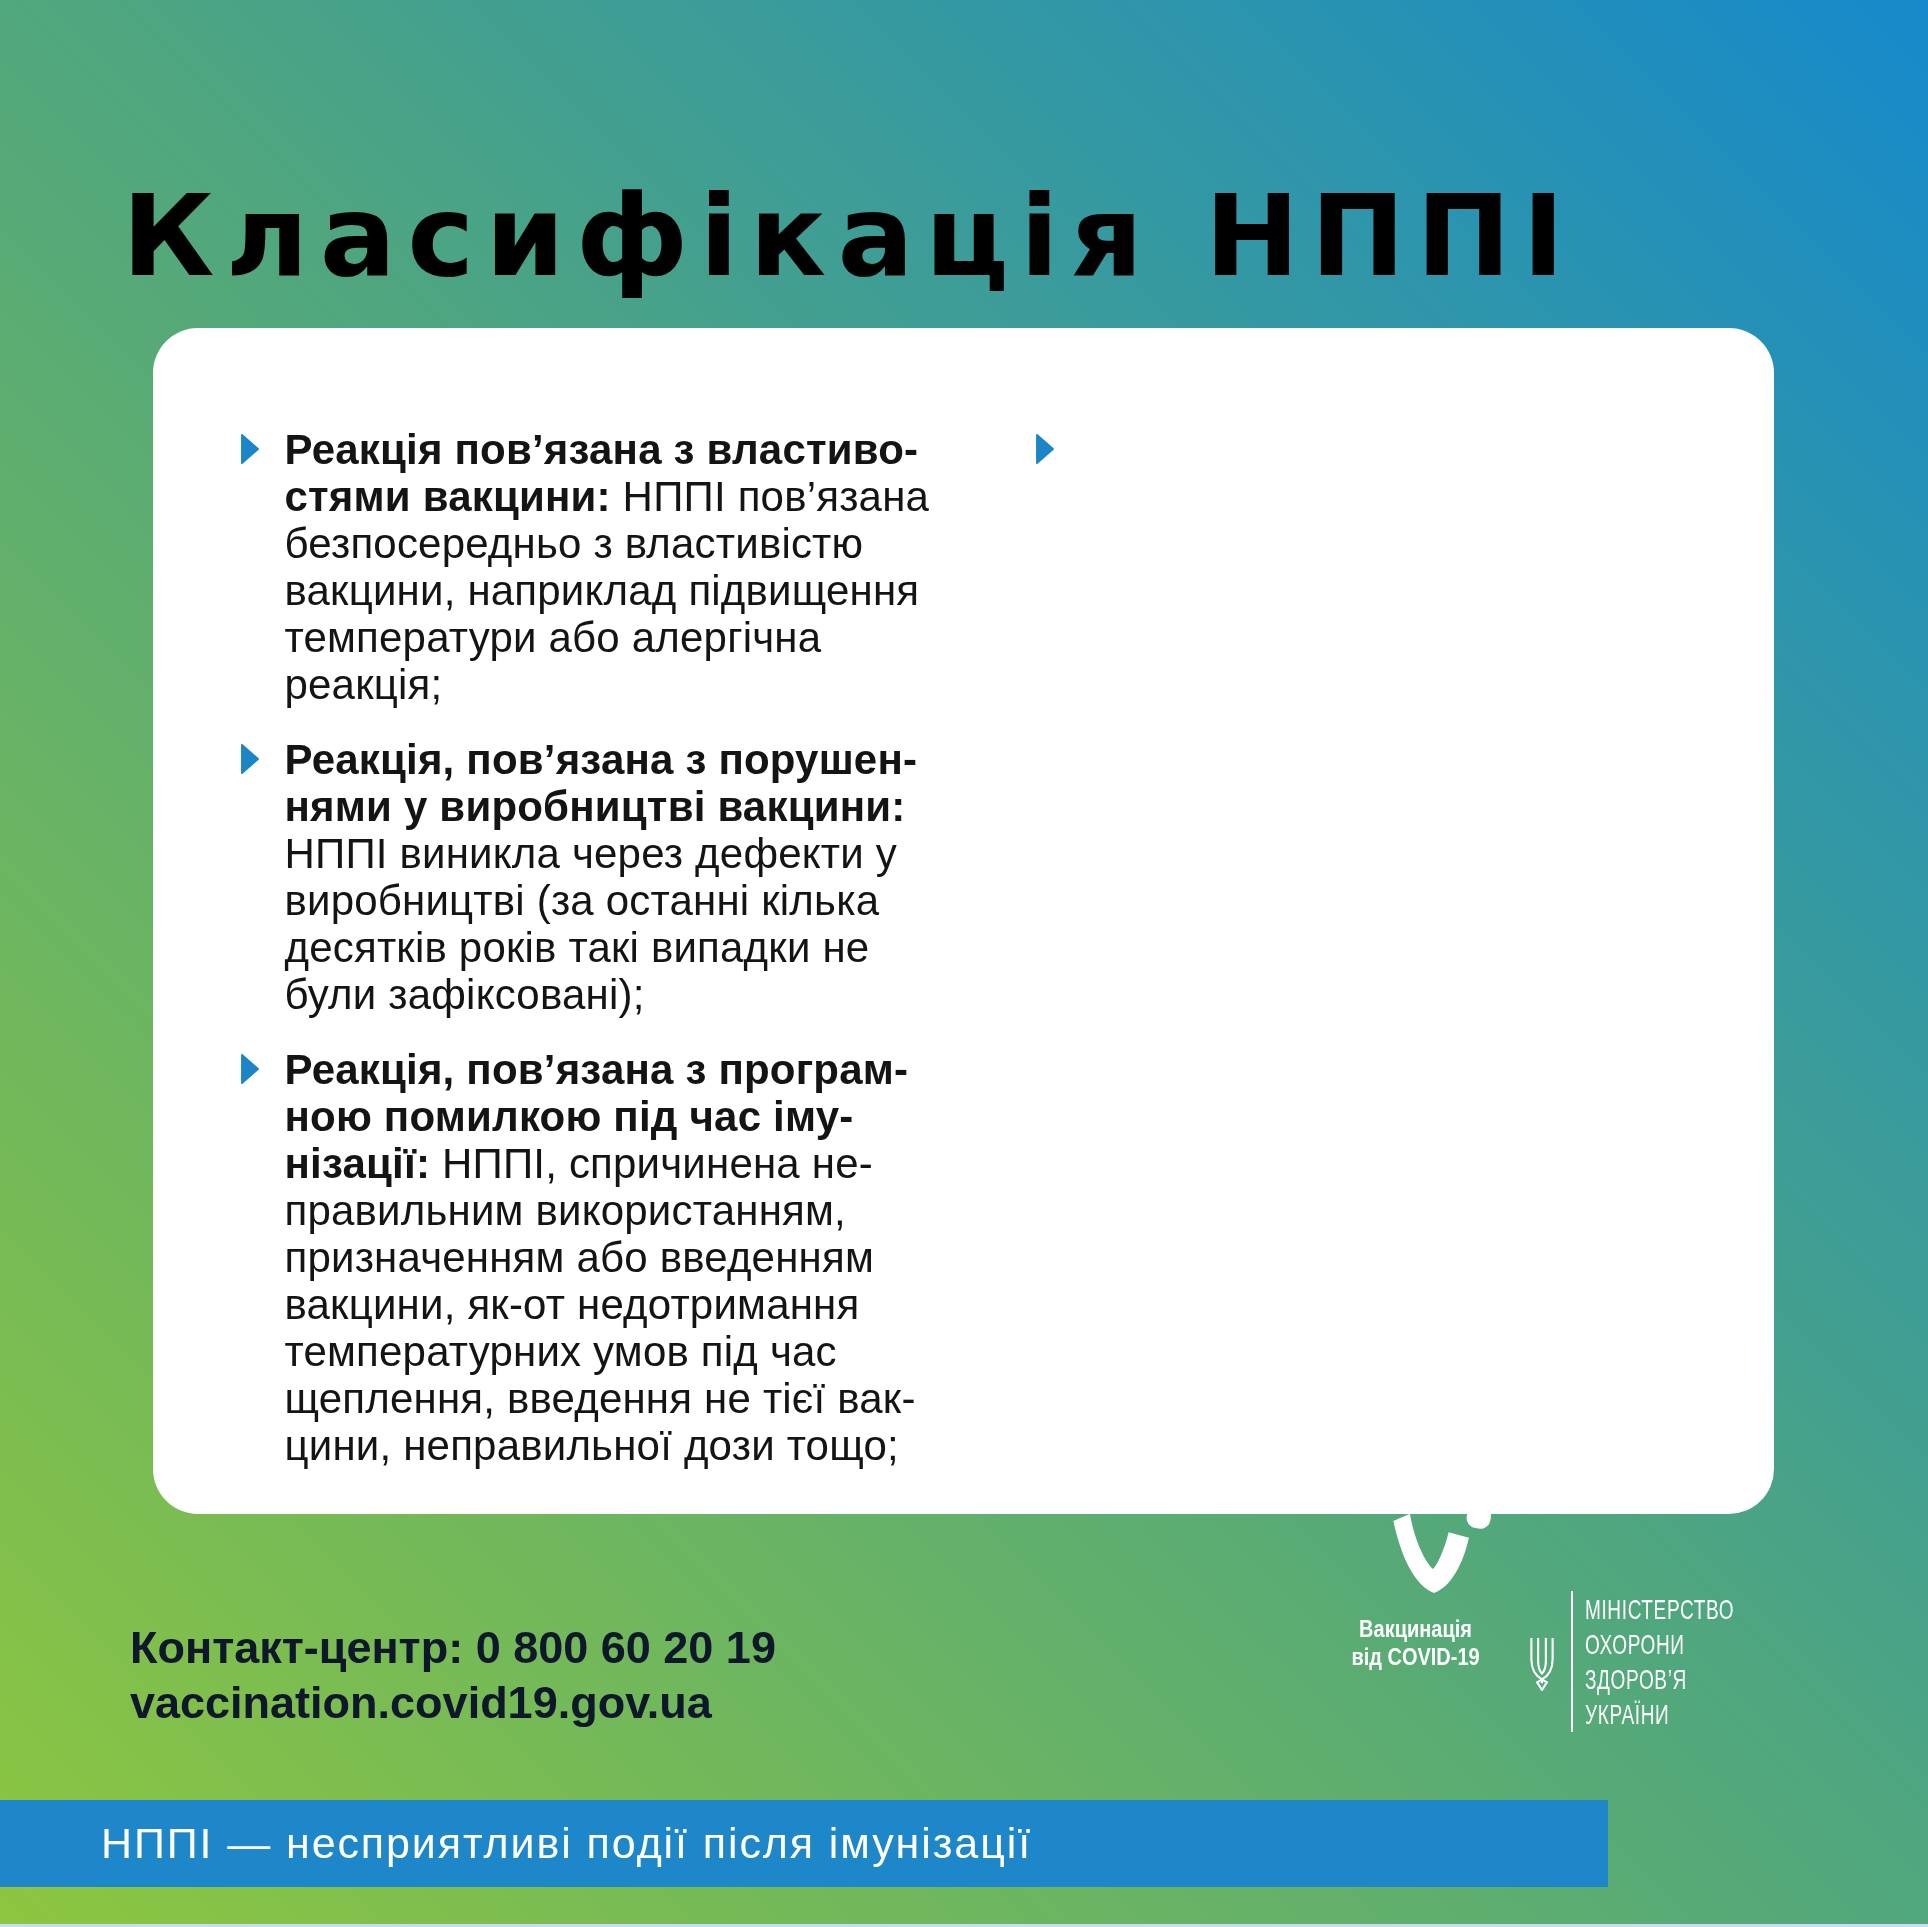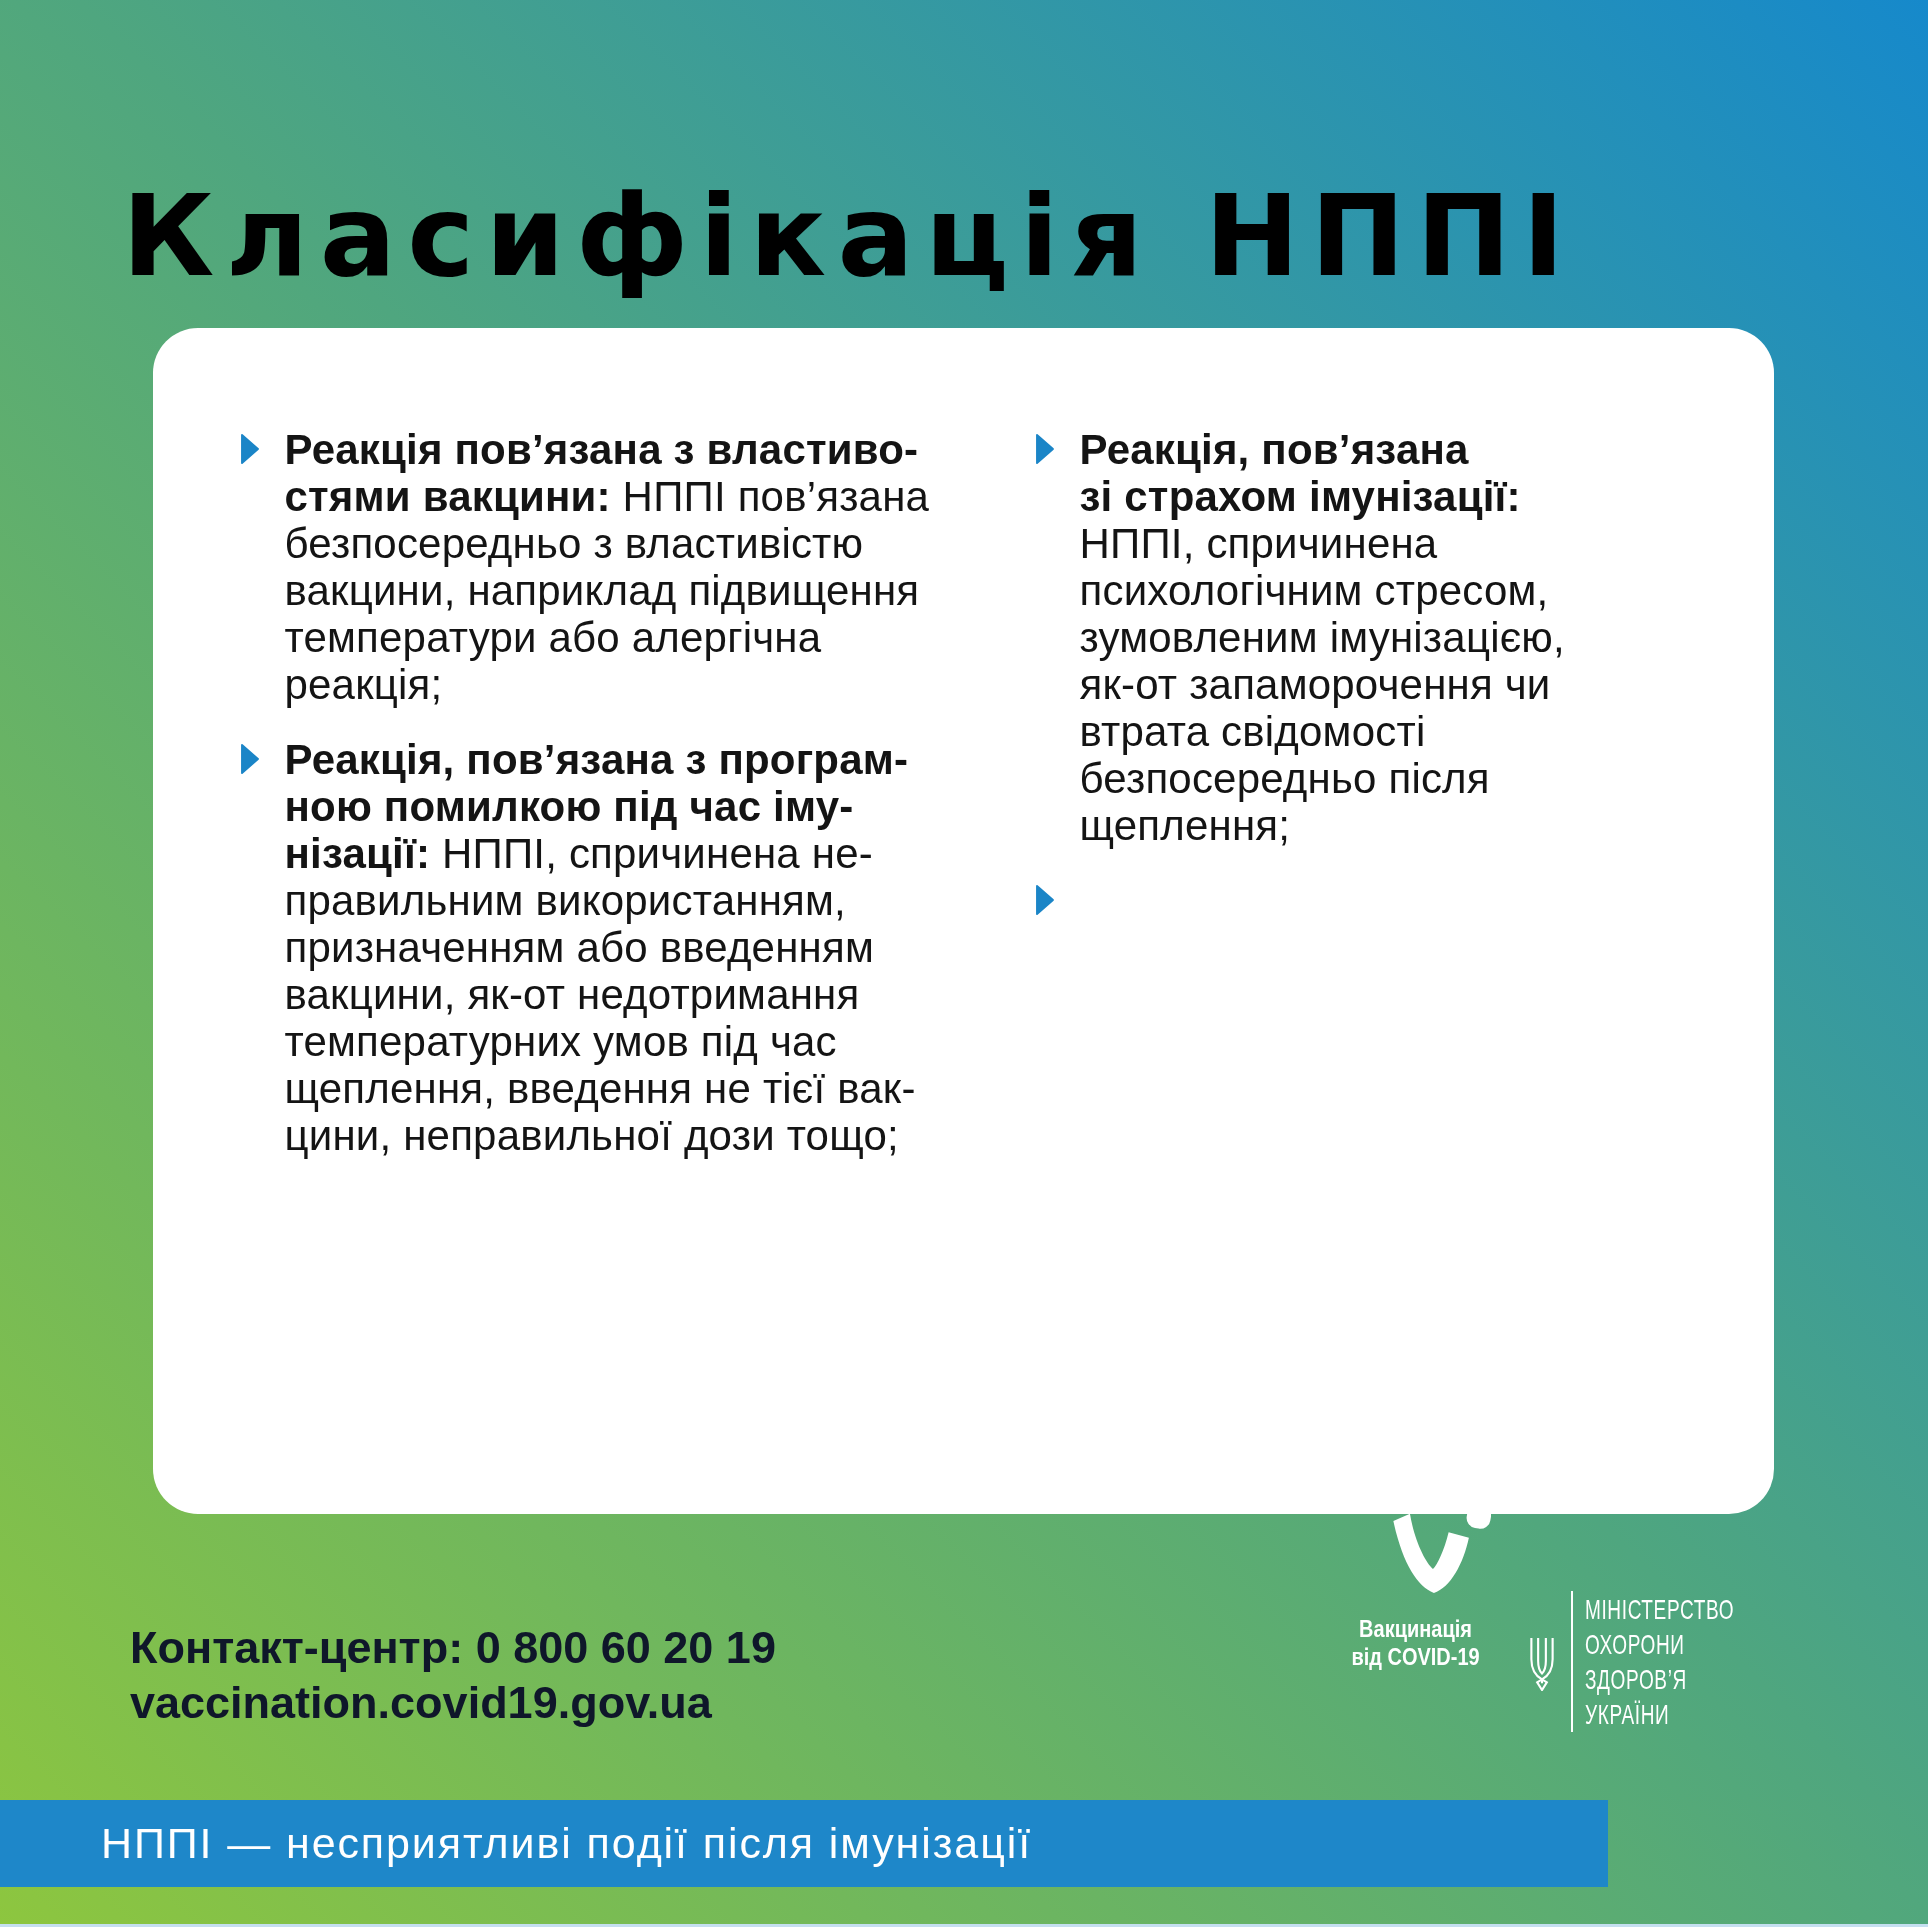--- a/index.html
+++ b/index.html
@@ -72,46 +72,43 @@
 стями вакцини:</b><span> НППІ пов’язана
 безпосередньо з властивістю
 вакцини, наприклад підвищення
 температури або алергічна
 реакція;</span></p>
     </div>
     <div class="item">
       <svg class="tri" viewBox="0 0 21 34">
           <path d="M2 2 L19 17 L2 32 Z" fill="#1b85c7" stroke="#1b85c7" stroke-width="2" stroke-linejoin="round"></path>
         </svg>
+      <p><b>Реакція, пов’язана з порушен-
+нями у виробництві вакцини:</b><span>
+НППІ виникла через дефекти у
+виробництві (за останні кілька
+десятків років такі випадки не
+були зафіксовані);</span></p>
+    </div>
+    <div class="item">
+      <svg class="tri" viewBox="0 0 21 34">
+          <path d="M2 2 L19 17 L2 32 Z" fill="#1b85c7" stroke="#1b85c7" stroke-width="2" stroke-linejoin="round"></path>
+        </svg>
       <p><b>Реакція, пов’язана з програм-
 ною помилкою під час іму-
 нізації:</b><span> НППІ, спричинена не-
 правильним використанням,
 призначенням або введенням
 вакцини, як-от недотримання
 температурних умов під час
 щеплення, введення не тієї вак-
 цини, неправильної дози тощо;</span></p>
     </div>
   </div>
   <div class="col2">
-    <div class="item">
-      <svg class="tri" viewBox="0 0 21 34">
-          <path d="M2 2 L19 17 L2 32 Z" fill="#1b85c7" stroke="#1b85c7" stroke-width="2" stroke-linejoin="round"></path>
-        </svg>
-      <p><b>Реакція, пов’язана
-зі страхом імунізації:</b><span>
-НППІ, спричинена
-психологічним стресом,
-зумовленим імунізацією,
-як-от запаморочення чи
-втрата свідомості
-безпосередньо після
-щеплення;</span></p>
-    </div>
     <div class="item">
       <svg class="tri" viewBox="0 0 21 34">
           <path d="M2 2 L19 17 L2 32 Z" fill="#1b85c7" stroke="#1b85c7" stroke-width="2" stroke-linejoin="round"></path>
         </svg>
     </div>
   </div>
 </div>
 
 <div class="footer-contact">
   <div>Контакт-центр: 0 800 60 20 19</div>

